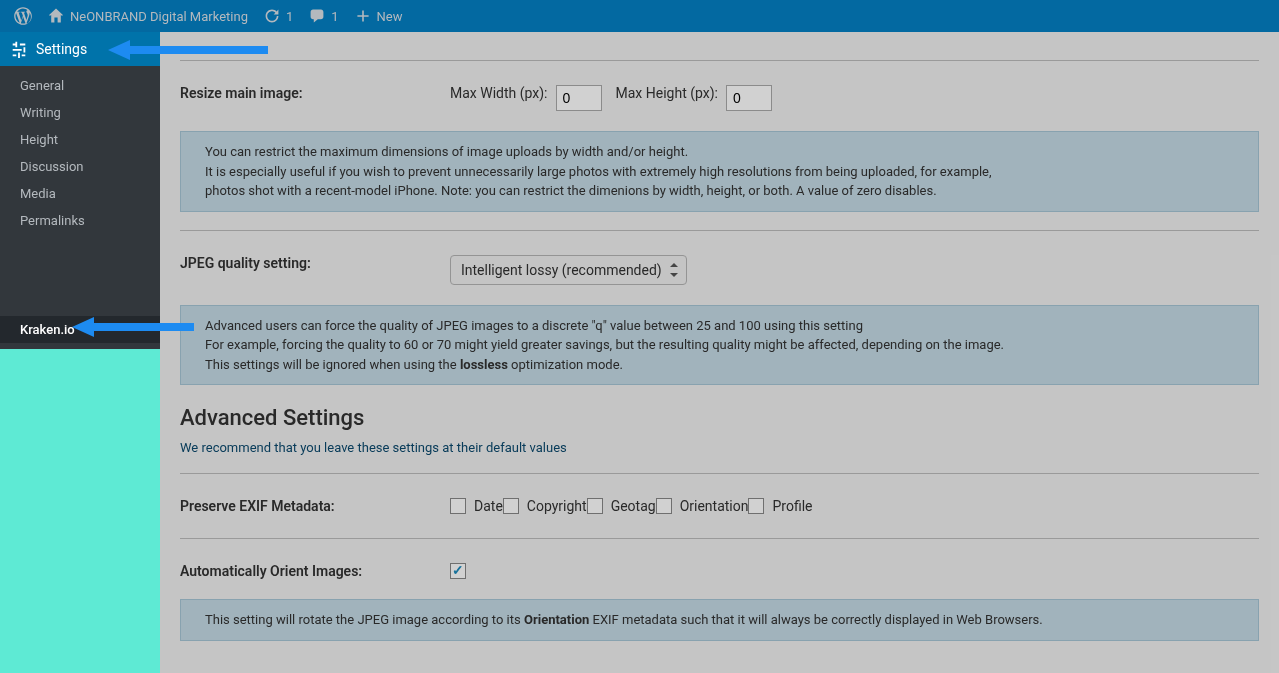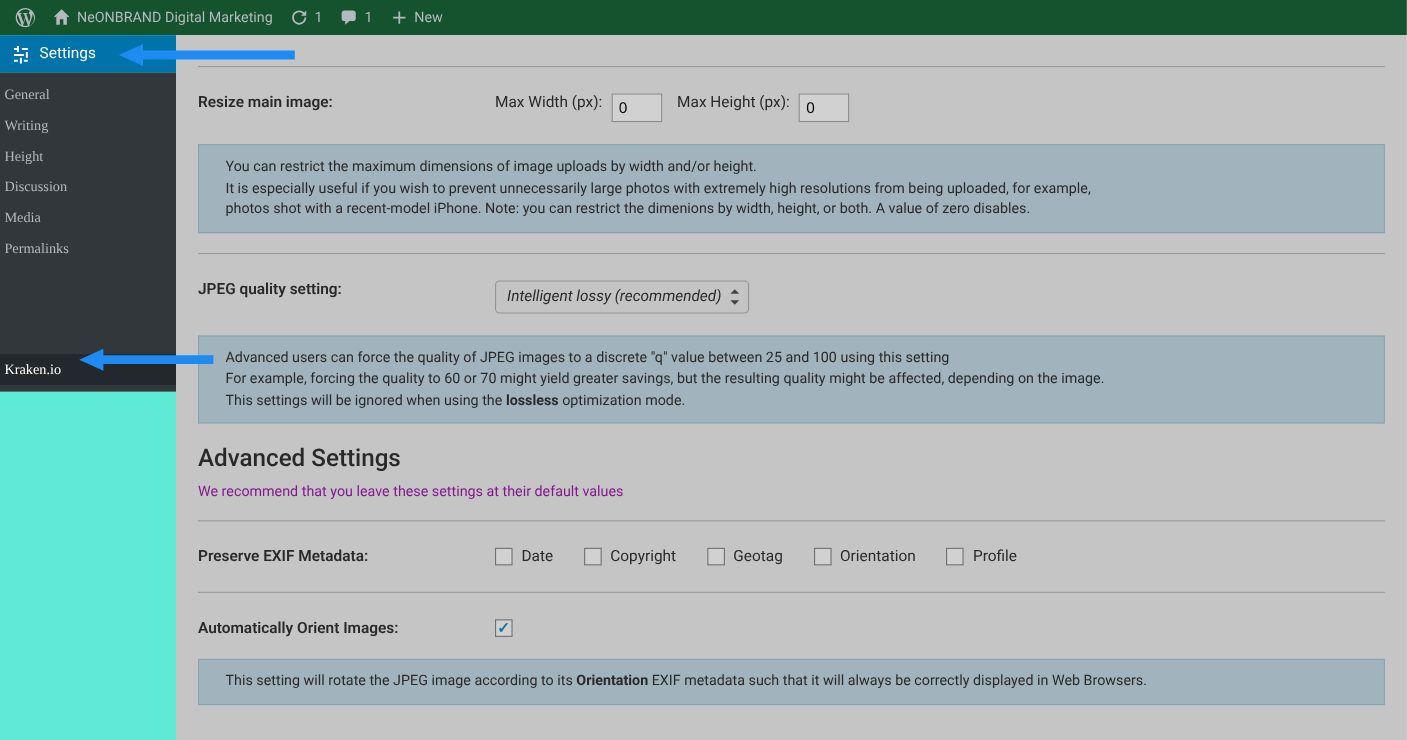--- a/index.html
+++ b/index.html
@@ -9,21 +9,21 @@
     background: #f1f1f1;
     color: #444;
     width: 1279px;
     height: 673px;
     overflow: hidden;
     position: relative;
   }
   
   .adminbar {
     height: 32px;
-    background: #14532d;
+    background: #0369a1;
     color: #b4b9be;
     display: flex;
     align-items: center;
     font-size: 13px;
     padding: 0 6px;
   }
   .adminbar .ab-item {
     display: flex;
     align-items: center;
     padding: 0 8px;
@@ -51,26 +51,25 @@
     padding: 0 10px;
     background: #0073aa;
     color: #fff;
     font-size: 14px;
     cursor: pointer;
   }
   .menu-top svg { fill: #fff; margin-right: 8px; }
   .submenu { background: #32373c; padding: 6px 0; }
   .submenu a {
     display: block;
-    padding: 6px 4px;
+    padding: 6px 20px;
     color: #b4b9be;
     font-size: 13px;
     text-decoration: none;
     cursor: pointer;
-    font-family: Liberation Serif, serif;
   }
   .submenu a.kraken {
     color: #fff;
     margin-top: 82px;
     background: #23282d;
     font-weight: 500;
   }
   
   .content-wrap {
     position: absolute;
@@ -130,21 +129,20 @@
     align-items: center;
     height: 30px;
     padding: 0 24px 0 10px;
     border: 1px solid #b5b5b5;
     border-radius: 4px;
     background: #efefef;
     font-size: 14px;
     color: #333;
     position: relative;
     cursor: pointer;
-    font-style: italic;
   }
   .select::after {
     content: "";
     position: absolute;
     right: 8px;
     top: 7px;
     width: 0; height: 0;
     border-left: 4px solid transparent;
     border-right: 4px solid transparent;
     border-bottom: 4px solid #555;
@@ -160,21 +158,21 @@
     border-top: 4px solid #555;
   }
   h2.section {
     font-size: 22px;
     font-weight: 500;
     color: #333;
     margin-top: 20px;
   }
   .section-sub {
     font-size: 13px;
-    color: #a21caf;
+    color: #0c4a6e;
     margin: 10px 0 6px 0;
   }
   .checkbox {
     display: inline-block;
     width: 16px;
     height: 16px;
     border: 1px solid #888;
     background: #fff;
     margin-right: 6px;
     vertical-align: middle;
@@ -183,21 +181,21 @@
   }
   .checkbox.checked::after {
     content: "✓";
     position: absolute;
     top: -2px;
     left: 1px;
     font-size: 14px;
     color: #1e8cbe;
     font-weight: bold;
   }
-  .cb-group { display: flex; gap: 28px; align-items: center; }
+  .cb-group { display: flex; align-items: center; }
   .cb-item { display: flex; align-items: center; font-size: 14px; color: #333; }
   .cb-item .checkbox { margin-right: 8px; }
   
   .arrow {
     position: absolute;
     z-index: 50;
     pointer-events: none;
   }
 </style>
 </head>

